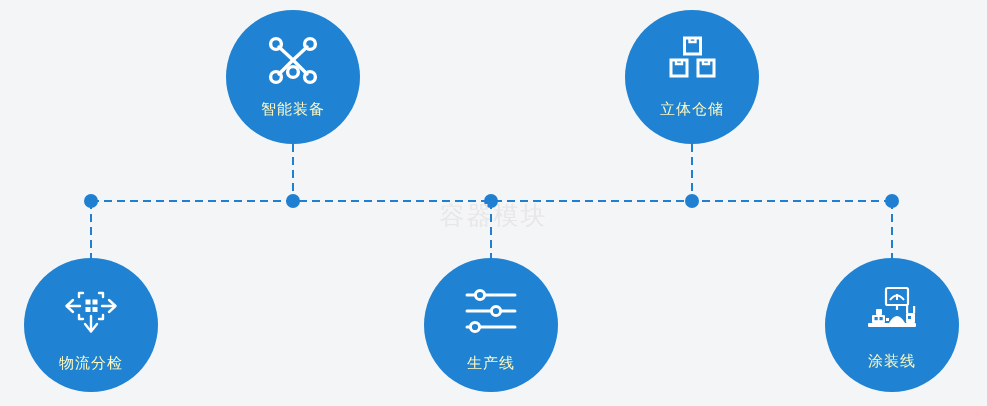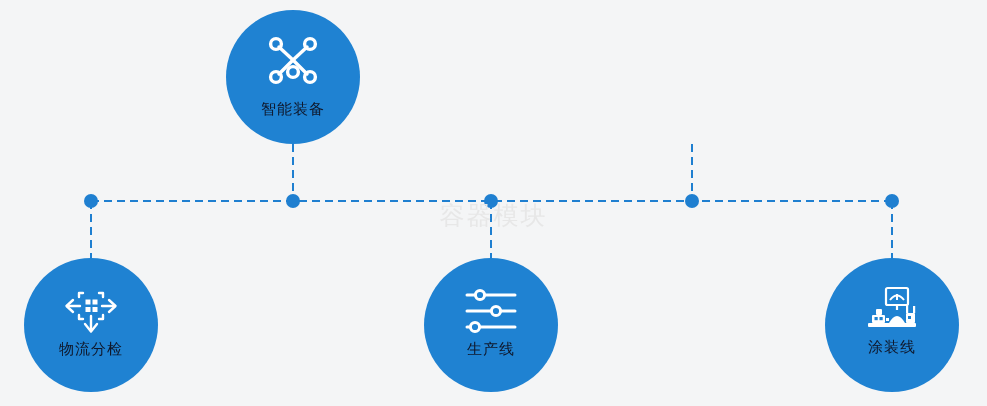--- a/index.html
+++ b/index.html
@@ -46,21 +46,21 @@
     display: flex;
     flex-direction: column;
     align-items: center;
     justify-content: flex-start;
     box-sizing: border-box;
   }
   .node-icon {
     display: block;
   }
   .node-label {
-    color: #0f172a;
+    color: #fef9c3;
     font-size: 15px;
     letter-spacing: 1px;
     font-weight: 400;
     white-space: nowrap;
   }
   
   .circle-top {
     width: 134px;
     height: 134px;
     padding-top: 24px;
@@ -68,21 +68,21 @@
   .circle-top .node-label {
     margin-top: 10px;
   }
   
   .circle-bottom {
     width: 134px;
     height: 134px;
     padding-top: 28px;
   }
   .circle-bottom .node-label {
-    margin-top: 0;
+    margin-top: 14px;
   }
   .pos-intelligent-equipment { left: 226px; top: 10px; }
   .pos-stereoscopic-warehouse { left: 625px; top: 10px; }
   .pos-logistics-sorting { left: 24px; top: 258px; }
   .pos-production-line { left: 424px; top: 258px; }
   .pos-painting-line { left: 825px; top: 258px; }
 </style>
 </head>
 <body>
 
@@ -119,20 +119,35 @@
           <circle cx="44" cy="10" r="5.4"></circle>
           <circle cx="10" cy="43" r="5.4"></circle>
           <circle cx="44" cy="43" r="5.4"></circle>
           <circle cx="27" cy="38" r="5.4"></circle>
         </g>
       </svg>
     </span>
     <span class="node-label">智能装备</span>
   </div>
 
+  <div class="node-circle circle-top pos-stereoscopic-warehouse">
+    <span class="node-icon">
+      <svg width="54" height="52" viewBox="0 0 54 52">
+        <g fill="none" stroke="#ffffff" stroke-width="3">
+          <rect x="19.5" y="4" width="16" height="16"></rect>
+          <rect x="6" y="26" width="16" height="16"></rect>
+          <rect x="33" y="26" width="16" height="16"></rect>
+          <path d="M24.5 4 v4 h6 v-4" stroke-width="2.4"></path>
+          <path d="M11 26 v4 h6 v-4" stroke-width="2.4"></path>
+          <path d="M38 26 v4 h6 v-4" stroke-width="2.4"></path>
+        </g>
+      </svg>
+    </span>
+    <span class="node-label">立体仓储</span>
+  </div>
 
   <div class="node-circle circle-bottom pos-logistics-sorting">
     <span class="node-icon">
       <svg width="56" height="50" viewBox="0 0 56 50">
         <g fill="none" stroke="#ffffff" stroke-width="2.4" stroke-linecap="round" stroke-linejoin="round">
           <path d="M20 7 h-4 v4"></path>
           <path d="M36 7 h4 v4"></path>
           <path d="M20 33 h-4 v-4"></path>
           <path d="M36 33 h4 v-4"></path>
           <line x1="4" y1="20" x2="17" y2="20"></line>

